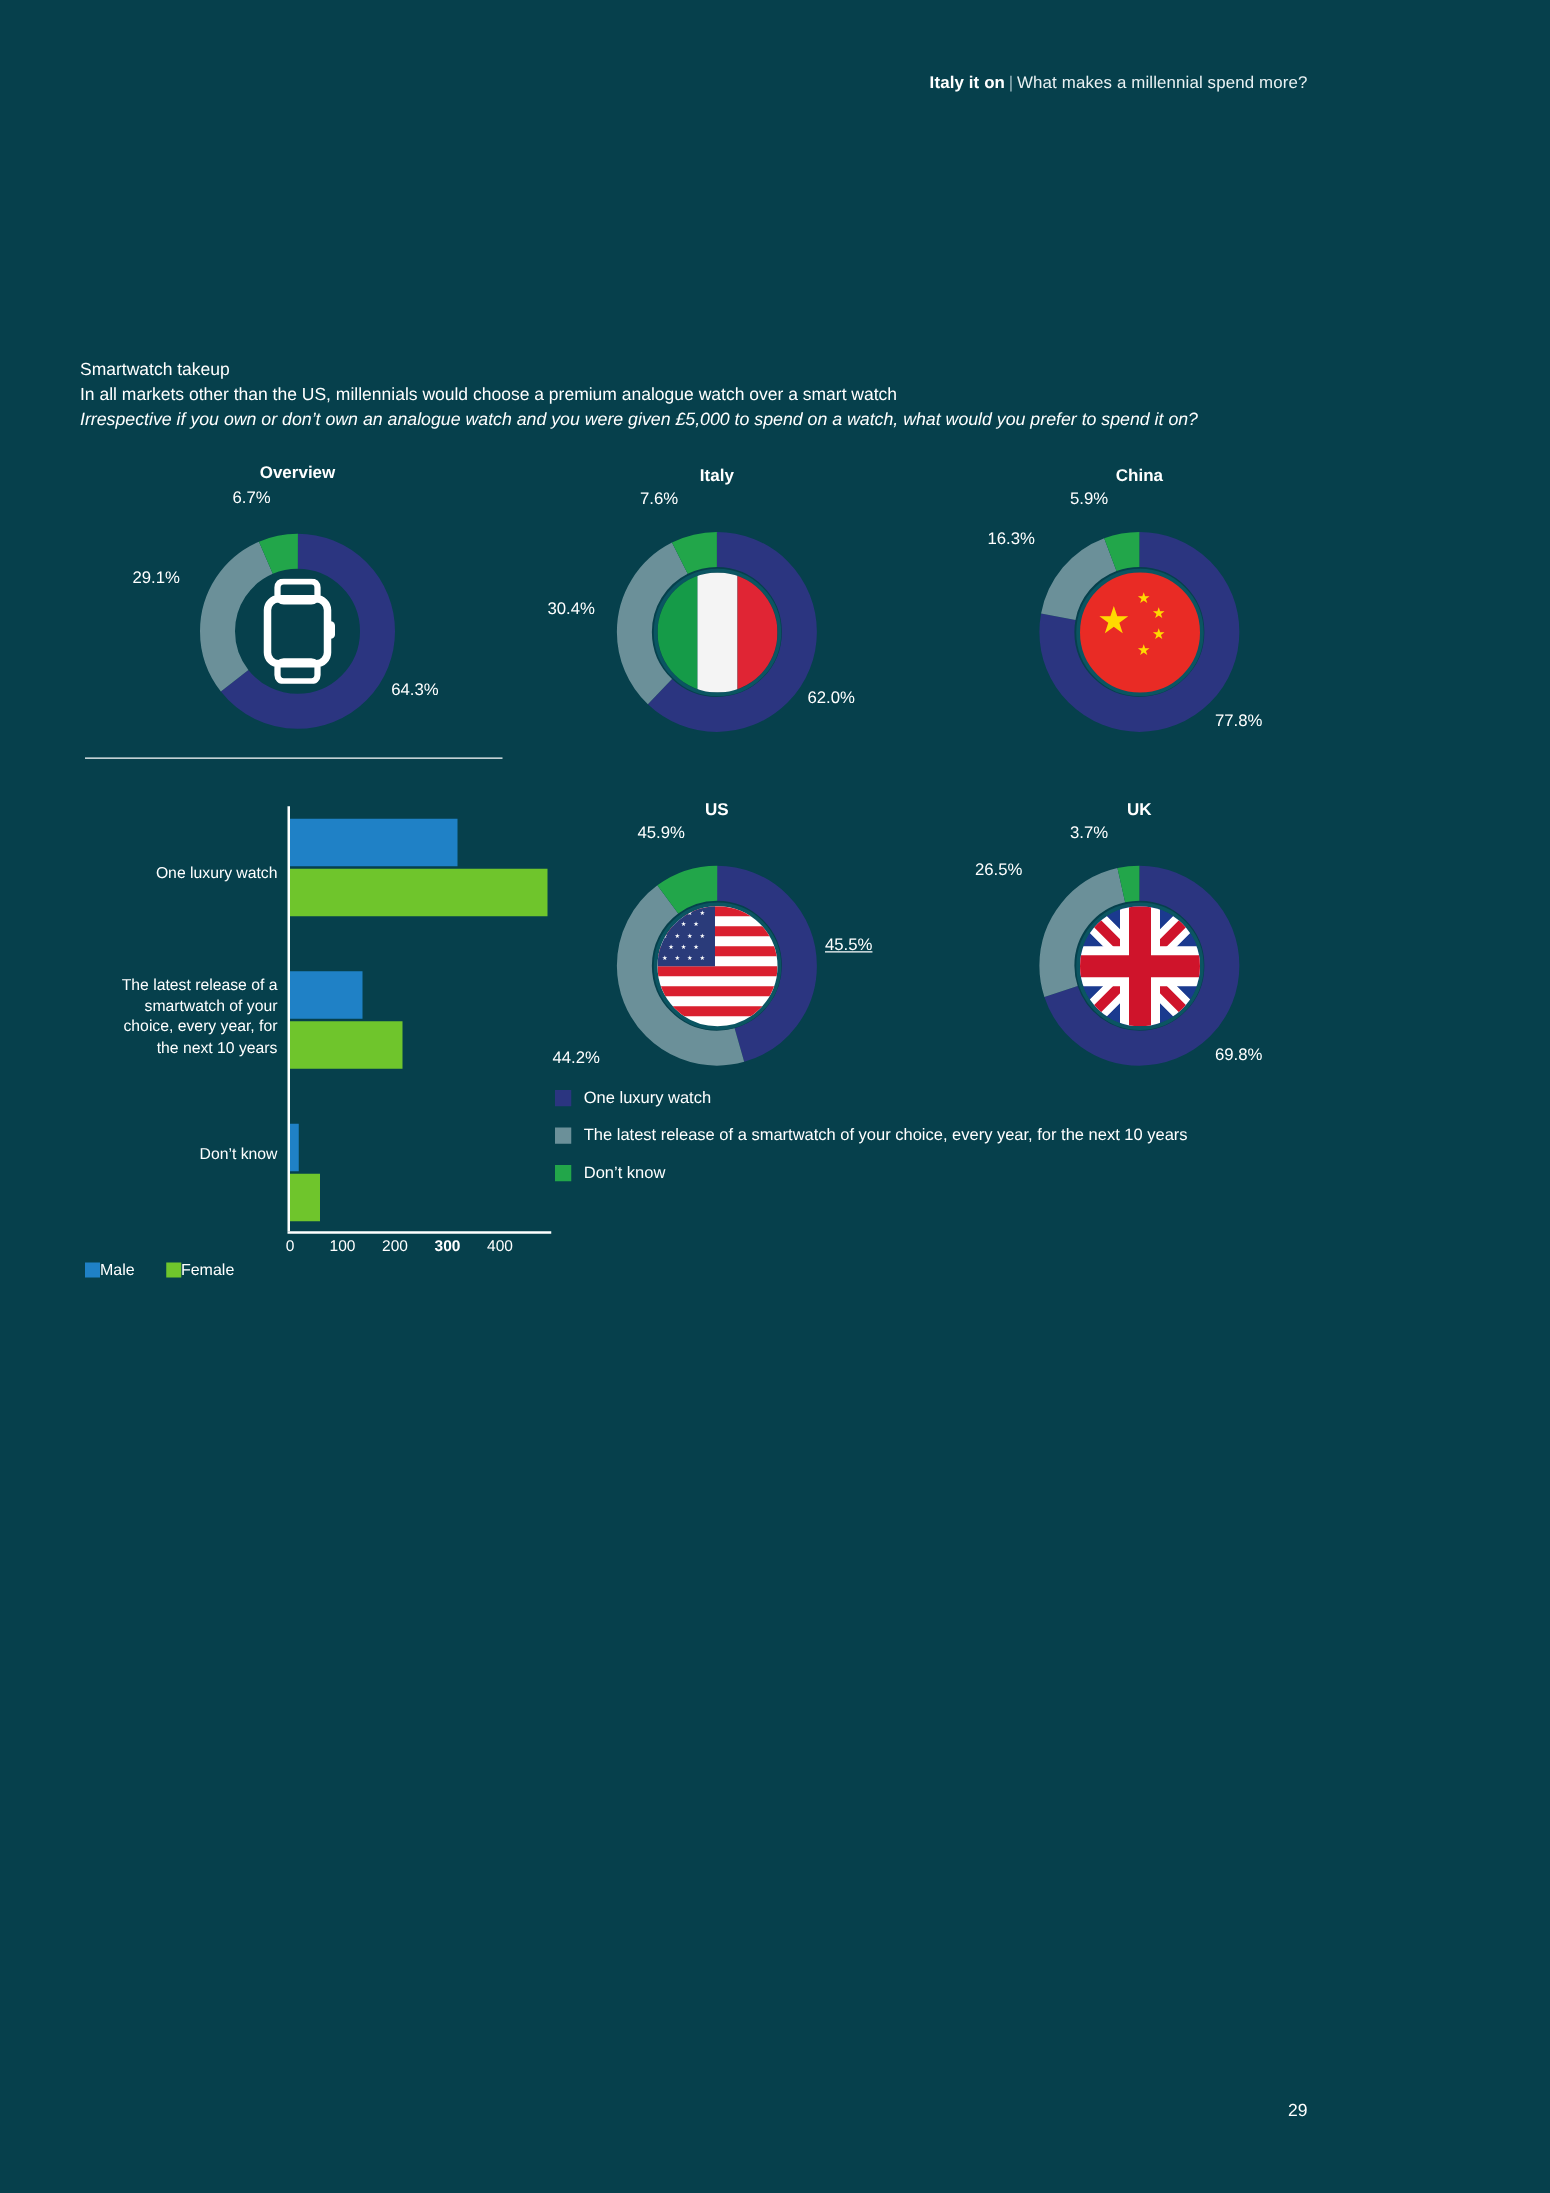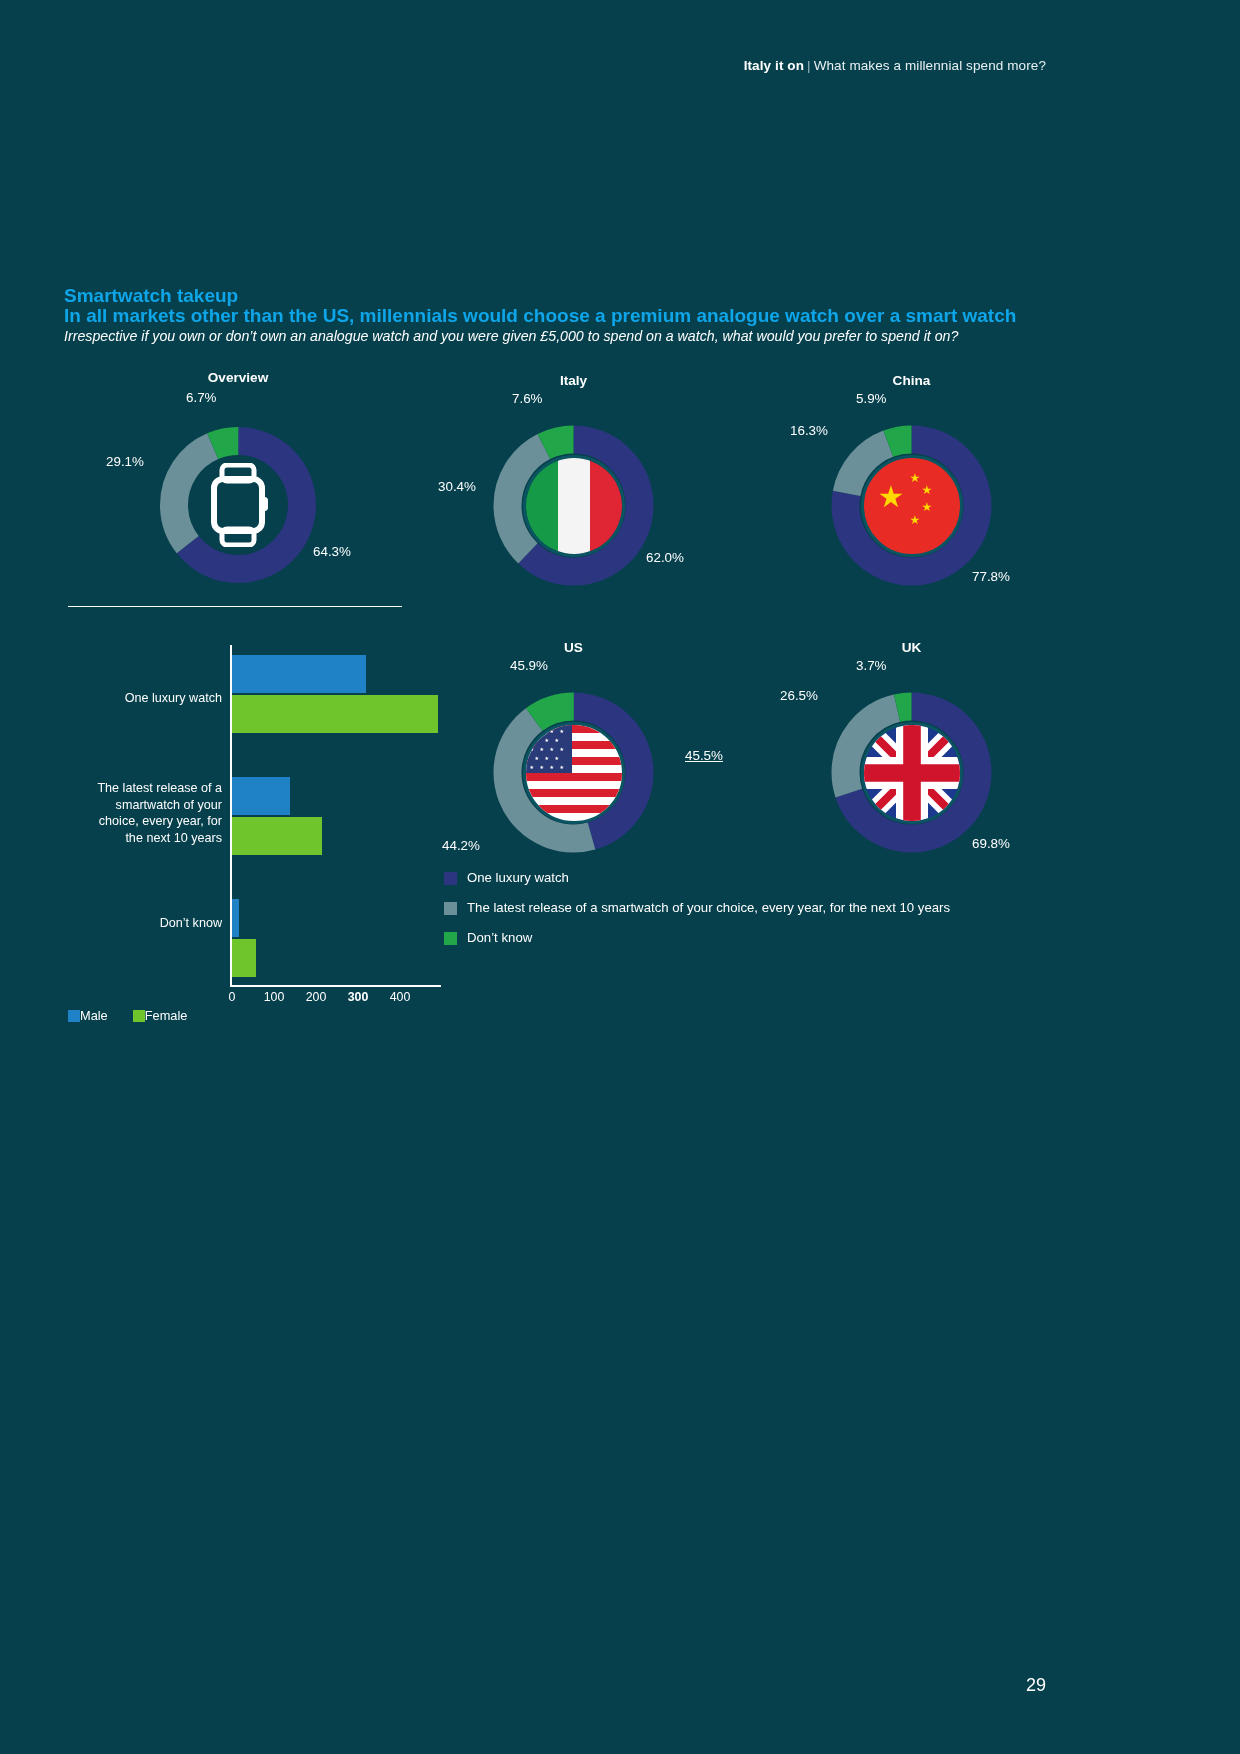--- a/index.html
+++ b/index.html
@@ -30,24 +30,24 @@
   .page-header .sep { color:#9dbac1; padding:0 3px; }
 
   
   .title-block {
     position: absolute;
     left: 64px;
     top: 286px;
     width: 1050px;
   }
   .title-line1, .title-line2 {
-    font-size: 19px;
-    font-weight: bold;
+    font-size: 14px;
+    font-weight: normal;
     line-height: 19.5px;
-    color: #0ea5e9;
+    color: #ffffff;
   }
   .title-line3 {
     font-size: 14.2px;
     font-style: italic;
     line-height: 21px;
     margin-top: 1px;
     color: #ffffff;
   }
 
   
@@ -134,21 +134,21 @@
   
   .donut-legend { position:absolute; left:444px; top:870px; }
   .donut-legend .row { display:flex; align-items:flex-start; gap:10px; margin-bottom:14px; }
   .donut-legend .sw { width:13px; height:13px; margin-top:2px; flex:0 0 13px; }
   .donut-legend .txt { font-size:13.2px; line-height:16px; color:#ffffff; }
 
   
   .page-number {
     position:absolute;
     right:194px; bottom:58px;
-    font-size:18px;
+    font-size:14px;
     color:#ffffff;
   }
 </style>
 </head>
 <body>
 
 <div class="page-header">
   <span class="brand">Italy it on</span><span class="sep">|</span><span>What makes a millennial spend more?</span>
 </div>
 
@@ -245,21 +245,21 @@
       <span class="s" style="left:19px; top:31px;">★</span>
       <span class="s" style="left:29px; top:31px;">★</span>
       <span class="s" style="left:4px;  top:40px;">★</span>
       <span class="s" style="left:14px; top:40px;">★</span>
       <span class="s" style="left:24px; top:40px;">★</span>
       <span class="s" style="left:34px; top:40px;">★</span>
     </span>
   </div>
   <div class="donut-label" style="left:24px; top:18px;">45.9%</div>
   <div class="donut-label" style="left:-44px; top:198px;">44.2%</div>
-  <div class="donut-label" style="left:199px; top:108px;text-decoration:underline;">45.5%</div>
+  <div class="donut-label" style="left:174px; top:108px;text-decoration:underline;">45.5%</div>
 </div>
 
 <div class="donut-wrap" style="left:824px; top:640px; width:175px; height:230px;">
   <div class="donut-title" style="top:0;">UK</div>
   <svg class="donut-svg" width="175" height="175" viewBox="0 0 175 175" style="position:absolute; left:0; top:45px;">
     <circle r="66" cx="87.5" cy="87.5" fill="none" stroke="#2b3580" stroke-width="28" stroke-dasharray="289.5 125.3" stroke-dashoffset="0" transform="rotate(-90 87.5 87.5)"></circle>
     <circle r="66" cx="87.5" cy="87.5" fill="none" stroke="#6b9099" stroke-width="28" stroke-dasharray="109.9 304.9" stroke-dashoffset="-289.5" transform="rotate(-90 87.5 87.5)"></circle>
     <circle r="66" cx="87.5" cy="87.5" fill="none" stroke="#22a64a" stroke-width="28" stroke-dasharray="15.3 399.5" stroke-dashoffset="-399.4" transform="rotate(-90 87.5 87.5)"></circle>
   </svg>
   <div class="flag-hub flag-uk" style="left:36.5px; top:81.5px; width:102px; height:102px;">

